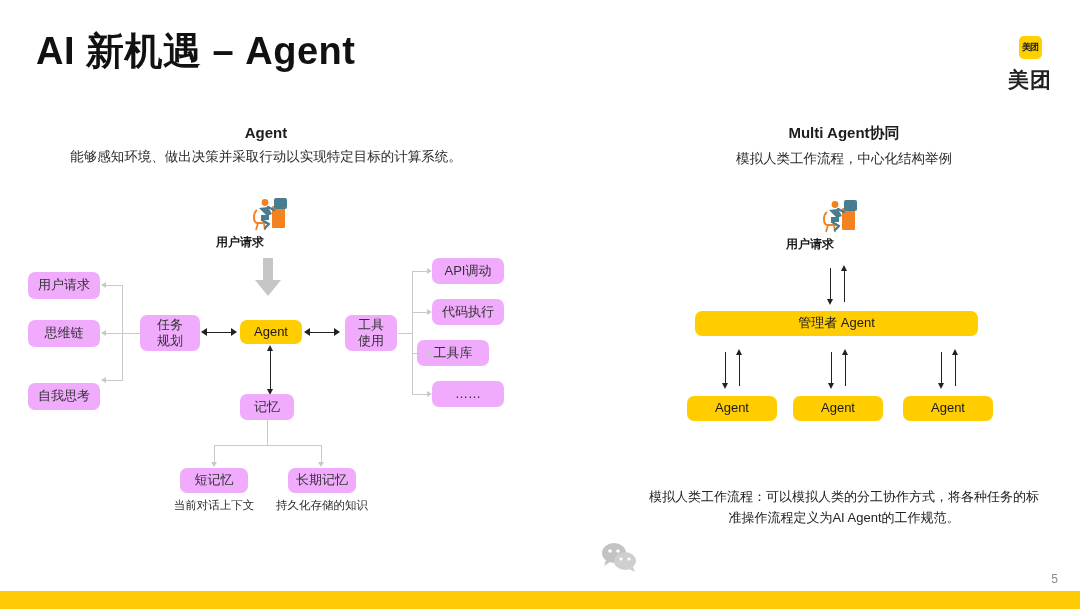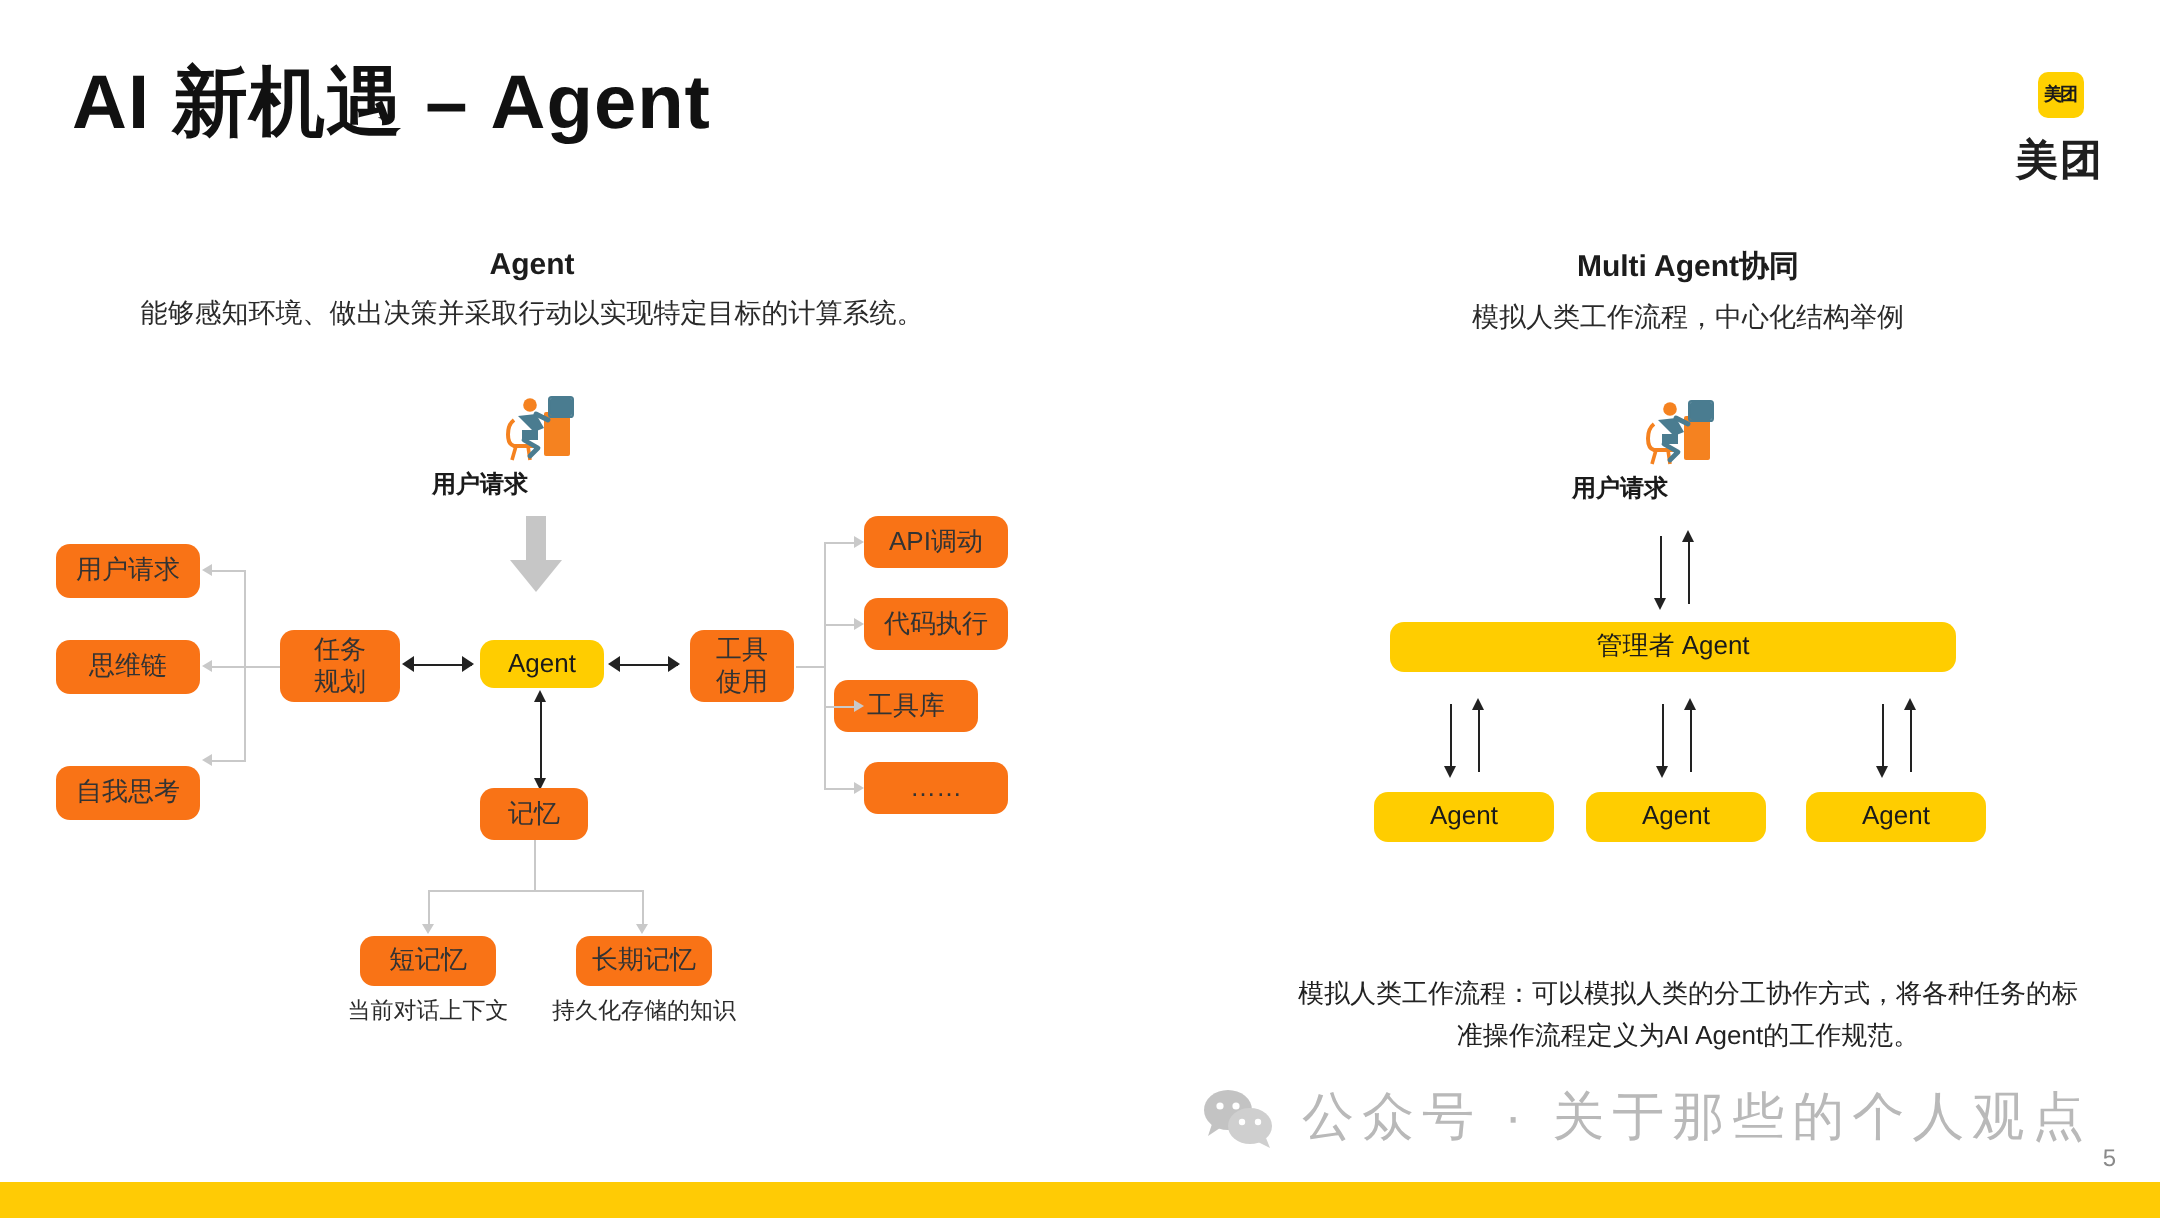--- a/index.html
+++ b/index.html
@@ -67,21 +67,21 @@
   .panel-sub {
     position: absolute;
     text-align: center;
     font-size: 13.5px;
     color: #2a2a2a;
   }
 
   
   .node {
     position: absolute;
-    background: #f97316;
+    background: #f0abfc;
     border-radius: 7px;
     display: flex;
     align-items: center;
     justify-content: center;
     font-size: 13px;
     color: #333333;
     line-height: 1.25;
     text-align: center;
     box-sizing: border-box;
   }
@@ -340,17 +340,16 @@
   <svg width="38" height="32" viewBox="0 0 38 32">
     <ellipse cx="14" cy="12" rx="12" ry="10" fill="#c3c3c3"></ellipse>
     <polygon points="6,19 4,25 10,21" fill="#c3c3c3"></polygon>
     <circle cx="10" cy="10" r="1.8" fill="#ffffff"></circle>
     <circle cx="18" cy="10" r="1.8" fill="#ffffff"></circle>
     <ellipse cx="25" cy="20" rx="11" ry="9" fill="#cfcfcf"></ellipse>
     <polygon points="33,26 35,31 29,28" fill="#cfcfcf"></polygon>
     <circle cx="21" cy="18" r="1.6" fill="#ffffff"></circle>
     <circle cx="29" cy="18" r="1.6" fill="#ffffff"></circle>
   </svg>
-  <span class="wm-text">公众号 · 关于那些的个人观点</span>
 </div>
 
 <div id="page-number">5</div>
 <div id="bottom-bar"></div>
 
 </body></html>

